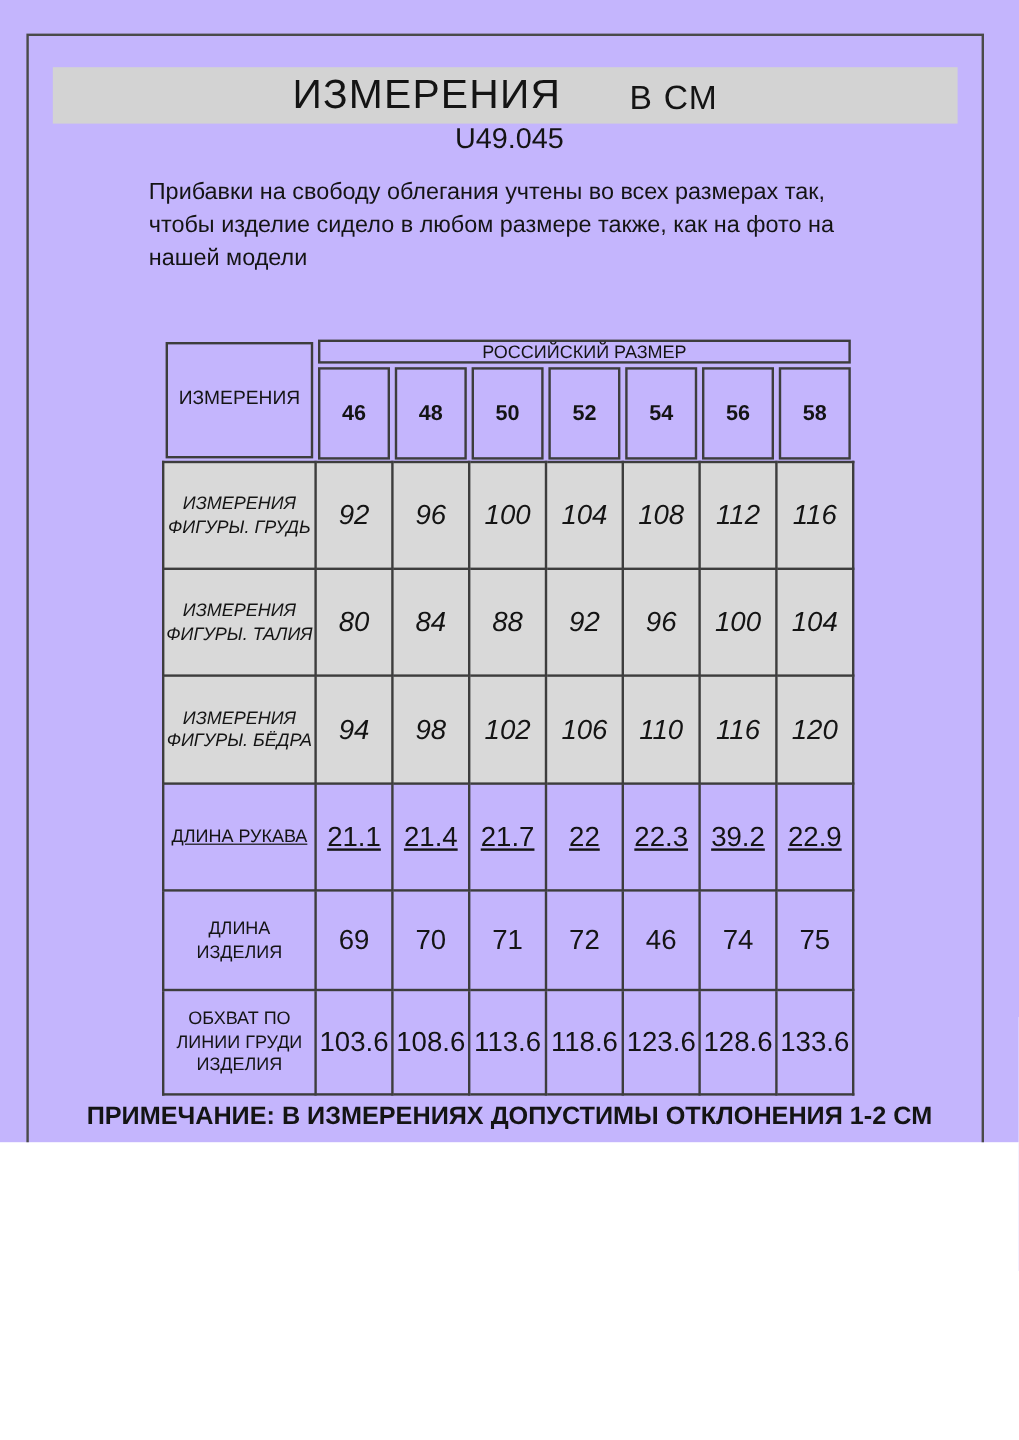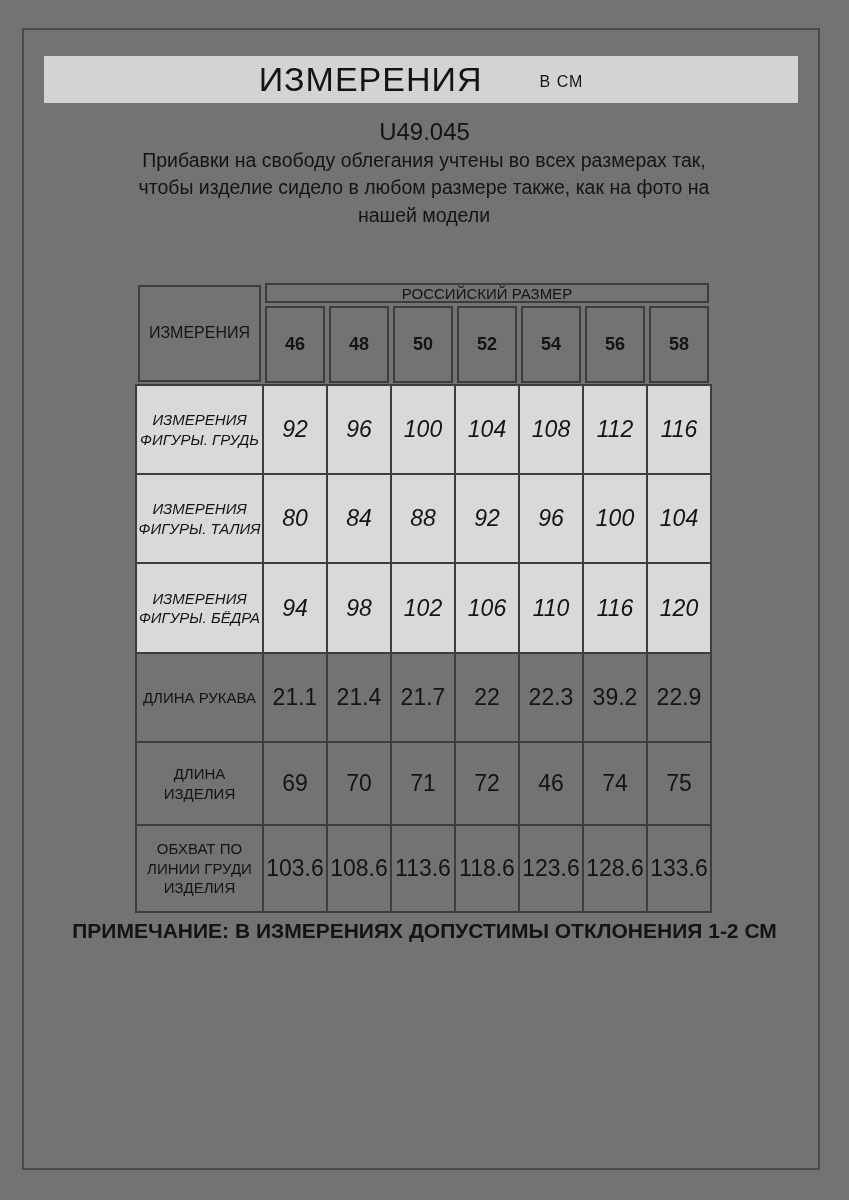--- a/index.html
+++ b/index.html
@@ -5,22 +5,22 @@
   html, body {
     margin: 0;
     padding: 0;
     background: #ffffff;
     font-family: "Liberation Sans", sans-serif;
     color: #141414;
   }
   .page {
     position: relative;
     width: 849px;
-    height: 1200px;
-    background: #737373;
+    height: 952px;
+    background: #c4b5fd;
     overflow: hidden;
   }
   .frame {
     position: absolute;
     left: 22px;
     top: 28px;
     width: 798px;
     height: 1142px;
     border: 2px solid #4a4a4a;
     box-sizing: border-box;
@@ -32,35 +32,35 @@
     width: 754px;
     height: 47px;
     background: #d3d3d3;
     display: flex;
     align-items: center;
     justify-content: center;
     gap: 44px;
   }
   .header-bar .t-reg  { font-size: 34px; font-weight: 400; letter-spacing: 1px; }
   .header-bar .t-bold { font-size: 34px; font-weight: 700; letter-spacing: 1px; }
-  .header-bar .t-unit { font-size: 16px; font-weight: 400; letter-spacing: 1px; padding-top: 4px; margin-left: 13px; }
+  .header-bar .t-unit { font-size: 28px; font-weight: 400; letter-spacing: 1px; padding-top: 4px; margin-left: 13px; }
 
   .model-code {
     position: absolute;
-    left: 0; top: 118px;
+    left: 0; top: 102px;
     width: 849px;
     text-align: center;
     font-size: 24px;
     font-weight: 400;
   }
   .description {
     position: absolute;
     left: 124px; top: 147px;
     width: 600px;
-    text-align: center;
+    text-align: left;
     font-size: 19.5px;
     line-height: 1.4;
   }
 
   table.size-table {
     position: absolute;
     left: 135px; top: 282px;
     border-collapse: collapse;
     table-layout: fixed;
     width: 575px;
@@ -83,21 +83,21 @@
   tr.hr1 td { height: 21px; }
   tr.hr2 td { height: 80px; }
 
   
   tr.body td {
     border: 2px solid #3d3d3d;
   }
   tr.shaded td { background: #d9d9d9; }
   tr.r-chest td, tr.r-waist td { height: 87px; }
   tr.r-hips td { height: 88px; }
-  tr.r-sleeve td { height: 87px; }
+  tr.r-sleeve td { height: 87px; text-decoration: underline; }
   tr.r-length td { height: 81px; }
   tr.r-girth td { height: 85px; }
 
   td.lbl { font-size: 15px; line-height: 1.3; padding: 0 6px; }
   tr.shaded td.lbl { font-style: italic; }
   td.val { font-size: 23px; margin-left: 27px; }
   tr.shaded td.val { font-style: italic; }
 
   .note {
     position: absolute;

